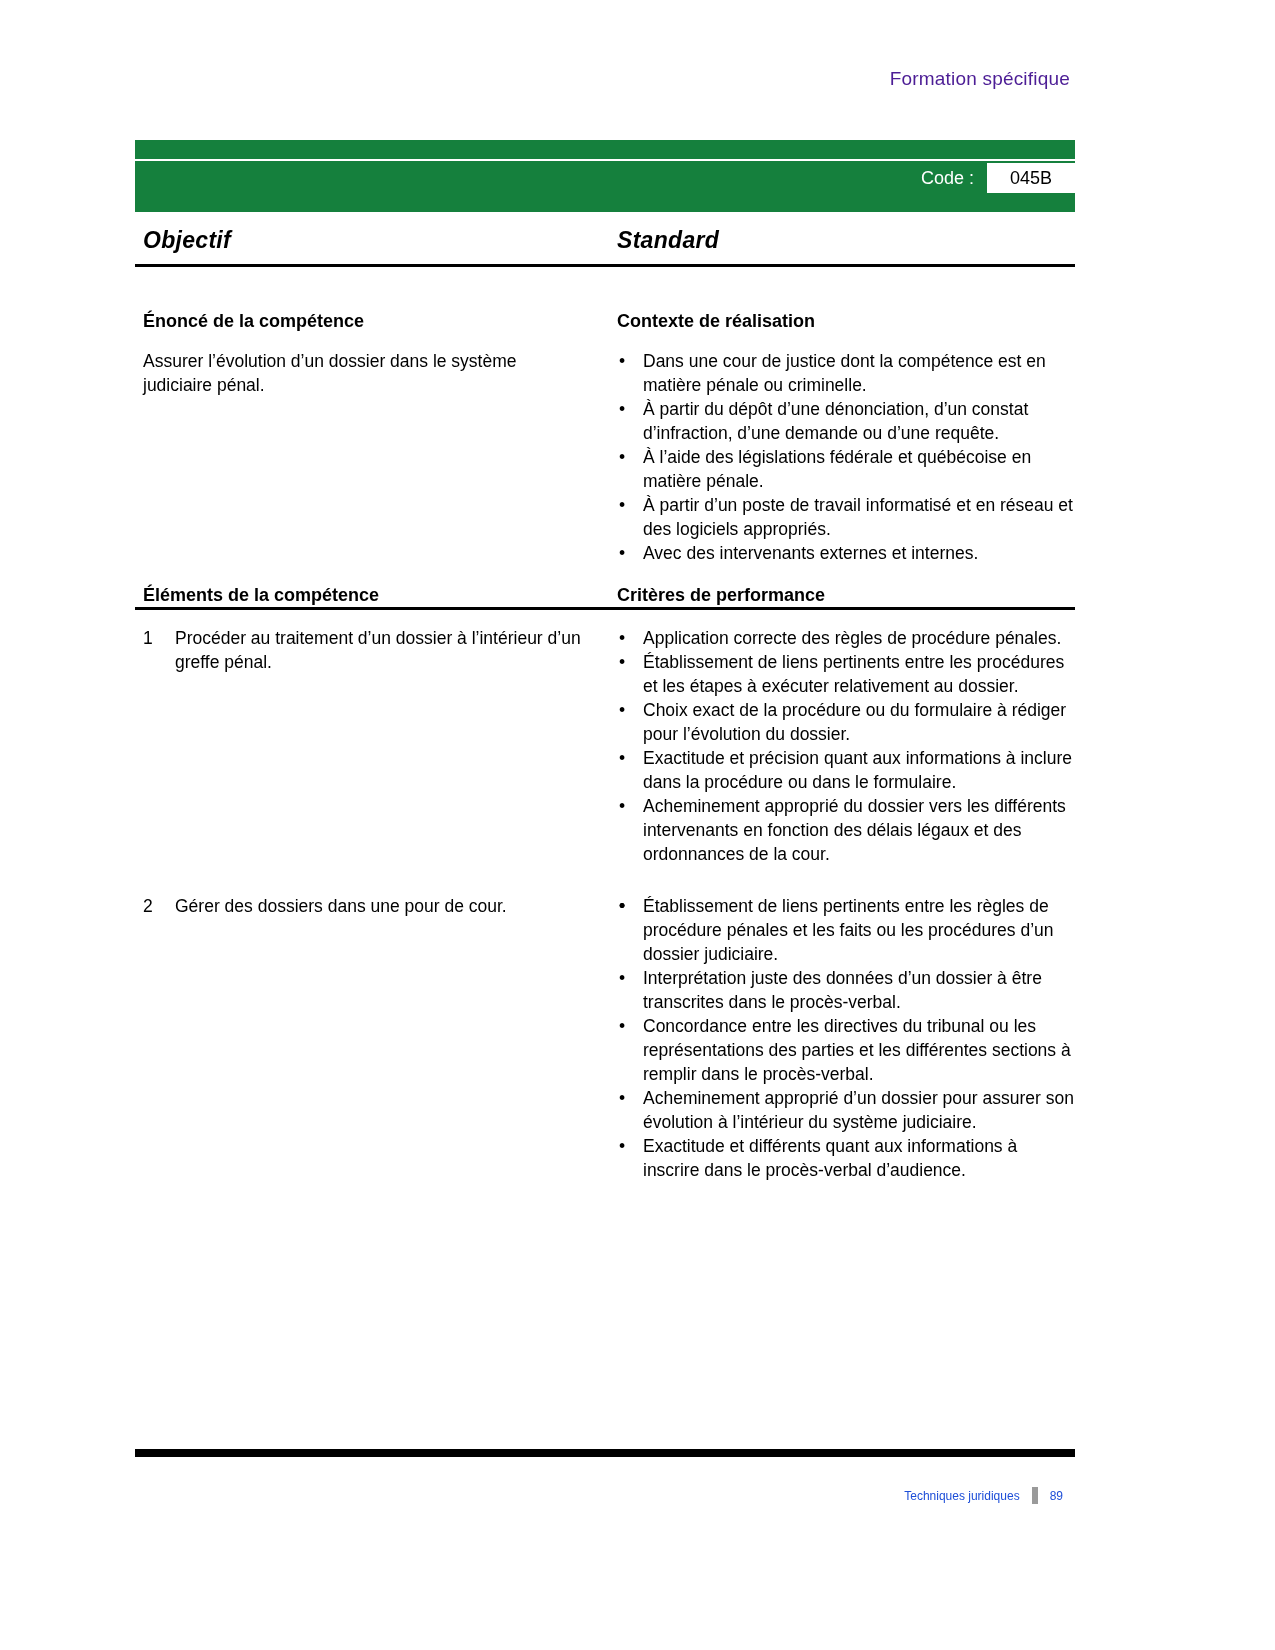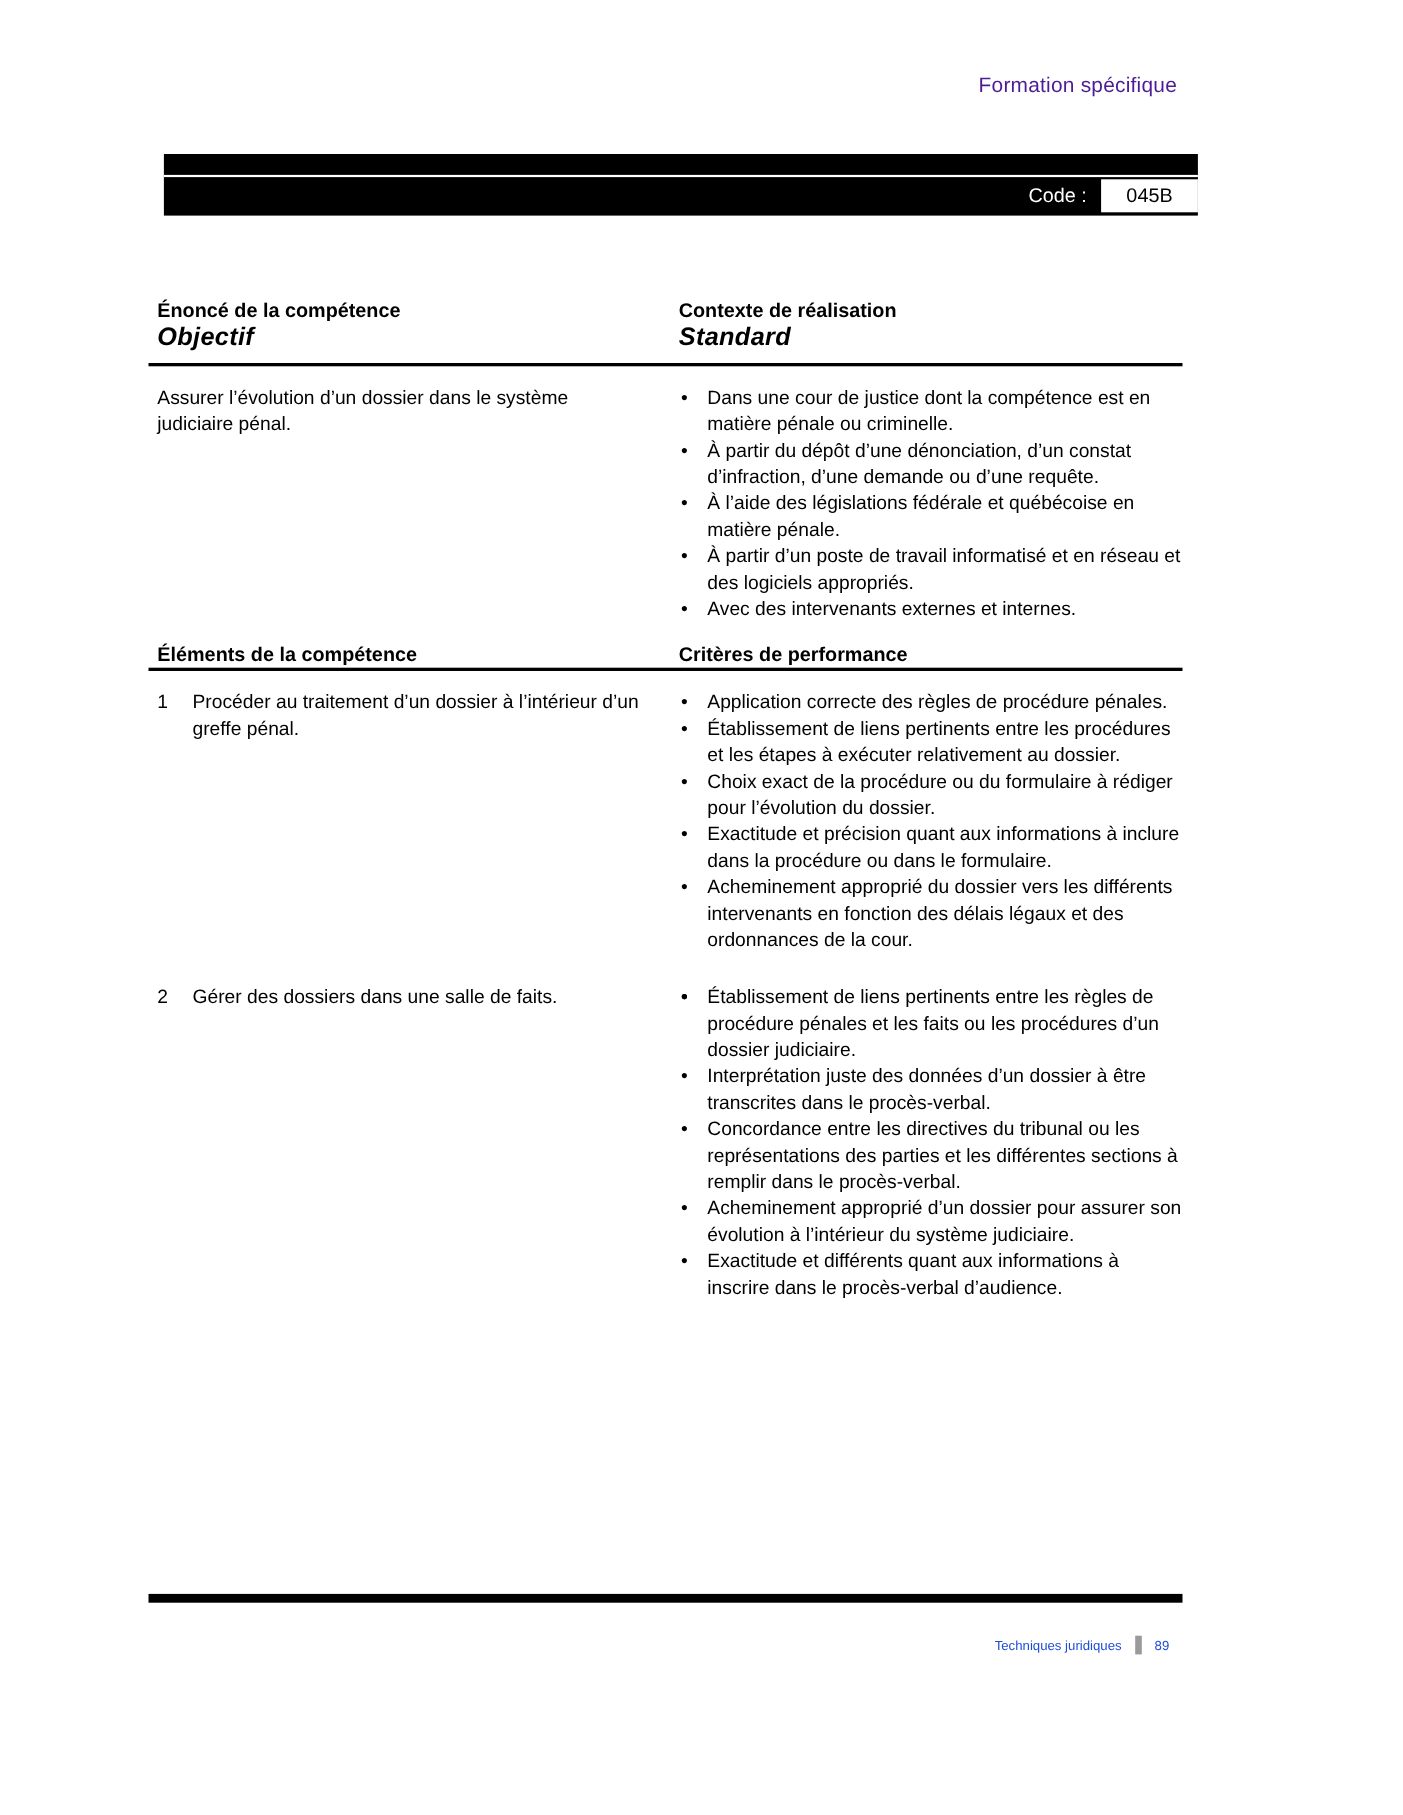--- a/index.html
+++ b/index.html
@@ -6,22 +6,22 @@
   body{
     width:1275px;height:1650px;background:#ffffff;color:#000;
     font-family:"Liberation Sans","DejaVu Sans",sans-serif;
     position:relative;overflow:hidden;
   }
   .running-head{
     position:absolute;top:68px;right:205px;
     font-size:19px;color:#4c1d95;letter-spacing:.2px;
   }
   .code-bar{
-    position:absolute;left:149px;top:140px;width:940px;height:56px;
-    background:#000000;
+    position:absolute;left:135px;top:140px;width:940px;height:72px;
+    background:#15803d;
   }
   .code-bar .white-line{
     position:absolute;left:0;top:19px;width:100%;height:2px;background:#fff;
   }
   .code-row{
     position:absolute;right:0;top:22px;height:32px;
     display:flex;align-items:center;
   }
   .code-label{color:#fff;font-size:18px;margin-right:13px;}
   .code-cell{
@@ -63,28 +63,28 @@
 <div class="code-bar">
   <div class="white-line"></div>
   <div class="code-row">
     <span class="code-label">Code :</span>
     <span class="code-cell">045B</span>
   </div>
 </div>
 
 <div class="content">
 
+  <div class="cols titles-row">
+    <div class="col-left col-title">Objectif</div>
+    <div class="col-right col-title">Standard</div>
+  </div>
+
   <div class="cols heads-row">
     <div class="col-left sec-head">Énoncé de la compétence</div>
     <div class="col-right sec-head">Contexte de réalisation</div>
-  </div>
-
-  <div class="cols titles-row">
-    <div class="col-left col-title">Objectif</div>
-    <div class="col-right col-title">Standard</div>
   </div>
 
   <div class="cols body-row">
     <div class="col-left">Assurer l’évolution d’un dossier dans le système judiciaire pénal.</div>
     <div class="col-right">
       <div class="bullet"><span class="bullet-marker">•</span><span>Dans une cour de justice dont la compétence est en matière pénale ou criminelle.</span></div>
       <div class="bullet"><span class="bullet-marker">•</span><span>À partir du dépôt d’une dénonciation, d’un constat d’infraction, d’une demande ou d’une requête.</span></div>
       <div class="bullet"><span class="bullet-marker">•</span><span>À l’aide des législations fédérale et québécoise en matière pénale.</span></div>
       <div class="bullet"><span class="bullet-marker">•</span><span>À partir d’un poste de travail informatisé et en réseau et des logiciels appropriés.</span></div>
       <div class="bullet"><span class="bullet-marker">•</span><span>Avec des intervenants externes et internes.</span></div>
@@ -108,21 +108,21 @@
         <div class="bullet"><span class="bullet-marker">•</span><span>Établissement de liens pertinents entre les procédures et les étapes à exécuter relativement au dossier.</span></div>
         <div class="bullet"><span class="bullet-marker">•</span><span>Choix exact de la procédure ou du formulaire à rédiger pour l’évolution du dossier.</span></div>
         <div class="bullet"><span class="bullet-marker">•</span><span>Exactitude et précision quant aux informations à inclure dans la procédure ou dans le formulaire.</span></div>
         <div class="bullet"><span class="bullet-marker">•</span><span>Acheminement approprié du dossier vers les différents intervenants en fonction des délais légaux et des ordonnances de la cour.</span></div>
       </div>
     </div>
 
     <div class="cols item-row">
       <div class="col-left num-wrap">
         <span class="item-num">2</span>
-        <span class="item-text">Gérer des dossiers dans une salle de faits.</span>
+        <span class="item-text">Gérer des dossiers dans une pour de cour.</span>
       </div>
       <div class="col-right">
         <div class="bullet"><span class="bullet-marker">•</span></div>
         <div class="bullet"><span class="bullet-marker">•</span></div>
         <div class="bullet"><span class="bullet-marker">•</span><span>Établissement de liens pertinents entre les règles de procédure pénales et les faits ou les procédures d’un dossier judiciaire.</span></div>
         <div class="bullet"><span class="bullet-marker">•</span><span>Interprétation juste des données d’un dossier à être transcrites dans le procès-verbal.</span></div>
         <div class="bullet"><span class="bullet-marker">•</span><span>Concordance entre les directives du tribunal ou les représentations des parties et les différentes sections à remplir dans le procès-verbal.</span></div>
         <div class="bullet"><span class="bullet-marker">•</span><span>Acheminement approprié d’un dossier pour assurer son évolution à l’intérieur du système judiciaire.</span></div>
         <div class="bullet"><span class="bullet-marker">•</span><span>Exactitude et différents quant aux informations à inscrire dans le procès-verbal d’audience.</span></div>
       </div>

